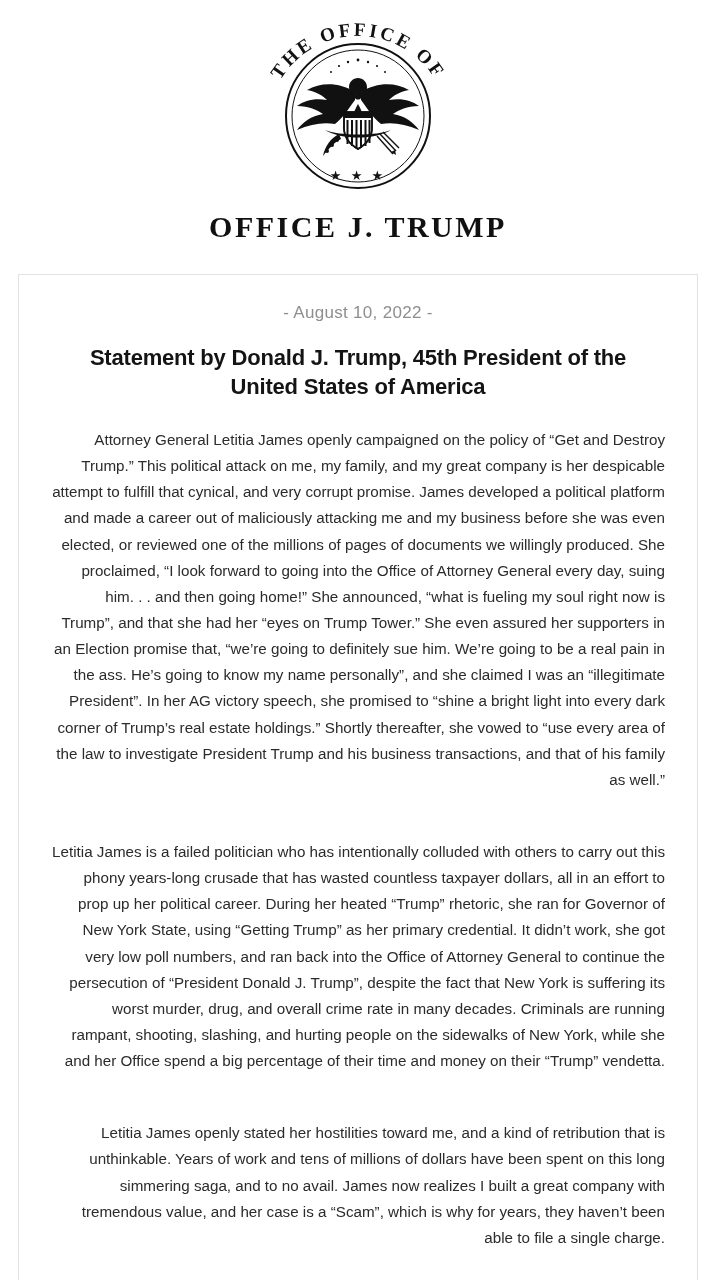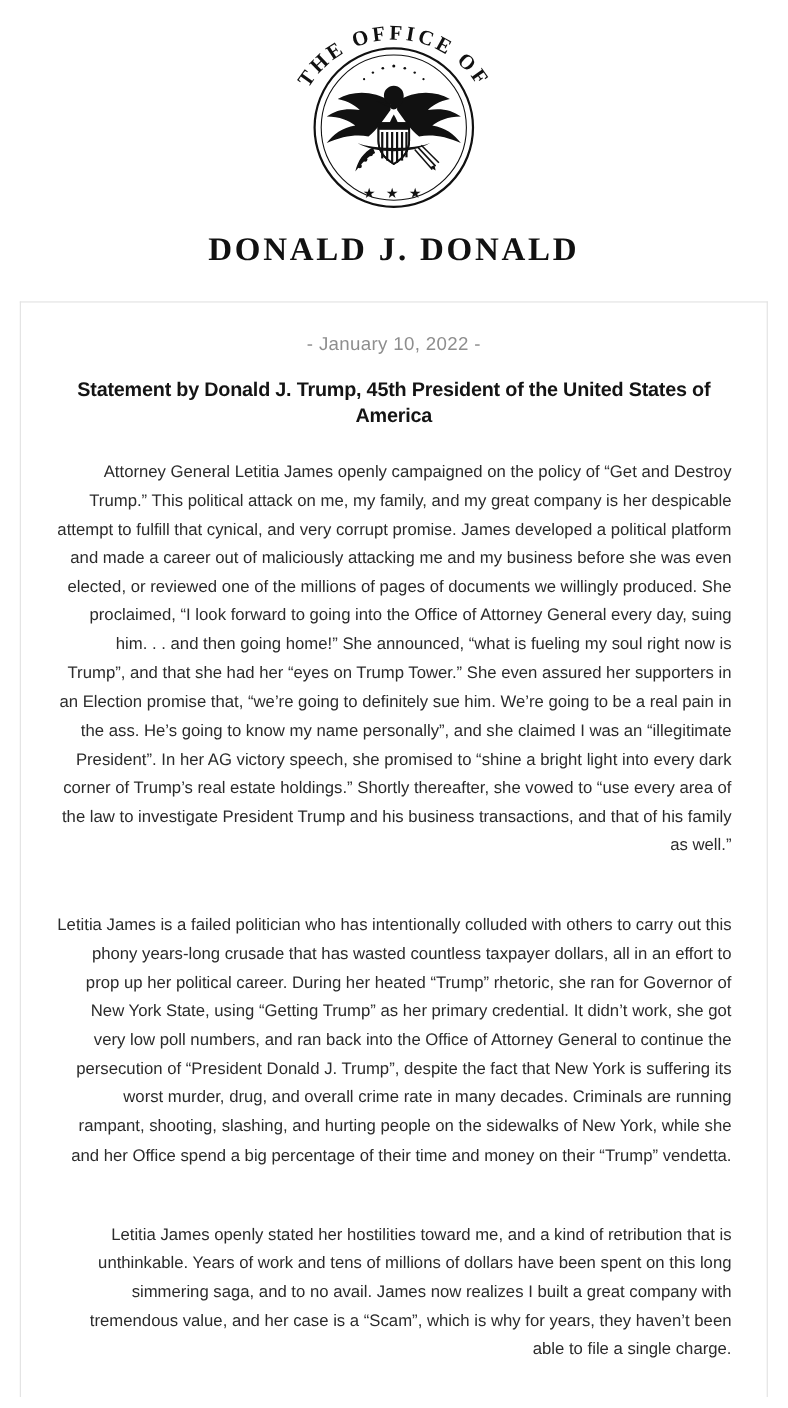--- a/index.html
+++ b/index.html
@@ -58,21 +58,21 @@
   .date-line {
     text-align: center;
     color: #8e8e8e;
     font-size: 17px;
     letter-spacing: 0.3px;
     margin-bottom: 20px;
   }
 
   .statement-title {
     text-align: center;
-    font-size: 18px;
+    font-size: 22px;
     line-height: 1.32;
     font-weight: 700;
     color: #141414;
     margin: 0 8px 26px 8px;
     letter-spacing: -0.2px;
   }
 
   .body-text p {
     font-size: 15.2px;
     line-height: 1.72;
@@ -150,25 +150,25 @@
           <line x1="137" y1="126" x2="153" y2="143"></line>
           <line x1="140" y1="124" x2="156" y2="140"></line>
           <path d="M148,144 l5,3 l-1,-5 z" fill="#111" stroke="none"></path>
         </g>
 
         <path d="M82,122 C98,132 132,132 148,122 C134,128 96,128 82,122 Z" fill="#111"></path>
 
         <text x="115" y="172" text-anchor="middle" font-size="13" fill="#111" letter-spacing="3" font-family="Liberation Serif, serif">★ ★ ★</text>
       </svg>
     </div>
-    <div class="office-name">DONALD J. DONALD</div>
+    <div class="office-name">OFFICE J. TRUMP</div>
   </div>
 
   <div class="statement-card">
-    <div class="date-line">- January 10, 2022 -</div>
+    <div class="date-line">- August 10, 2022 -</div>
     <h1 class="statement-title">Statement by Donald J. Trump, 45th President of the United States of America</h1>
     <div class="body-text">
       <p>Attorney General Letitia James openly campaigned on the policy of “Get and Destroy Trump.” This political attack on me, my family, and my great company is her despicable attempt to fulfill that cynical, and very corrupt promise. James developed a political platform and made a career out of maliciously attacking me and my business before she was even elected, or reviewed one of the millions of pages of documents we willingly produced. She proclaimed, “I look forward to going into the Office of Attorney General every day, suing him. . . and then going home!” She announced, “what is fueling my soul right now is Trump”, and that she had her “eyes on Trump Tower.” She even assured her supporters in an Election promise that, “we’re going to definitely sue him. We’re going to be a real pain in the ass. He’s going to know my name personally”, and she claimed I was an “illegitimate President”. In her AG victory speech, she promised to “shine a bright light into every dark corner of Trump’s real estate holdings.” Shortly thereafter, she vowed to “use every area of the law to investigate President Trump and his business transactions, and that of his family as well.”</p>
       <p>Letitia James is a failed politician who has intentionally colluded with others to carry out this phony years-long crusade that has wasted countless taxpayer dollars, all in an effort to prop up her political career. During her heated “Trump” rhetoric, she ran for Governor of New York State, using “Getting Trump” as her primary credential. It didn’t work, she got very low poll numbers, and ran back into the Office of Attorney General to continue the persecution of “President Donald J. Trump”, despite the fact that New York is suffering its worst murder, drug, and overall crime rate in many decades. Criminals are running rampant, shooting, slashing, and hurting people on the sidewalks of New York, while she and her Office spend a big percentage of their time and money on their “Trump” vendetta.</p>
       <p>Letitia James openly stated her hostilities toward me, and a kind of retribution that is unthinkable. Years of work and tens of millions of dollars have been spent on this long simmering saga, and to no avail. James now realizes I built a great company with tremendous value, and her case is a “Scam”, which is why for years, they haven’t been able to file a single charge.</p>
     </div>
   </div>
 
 </div>
 

